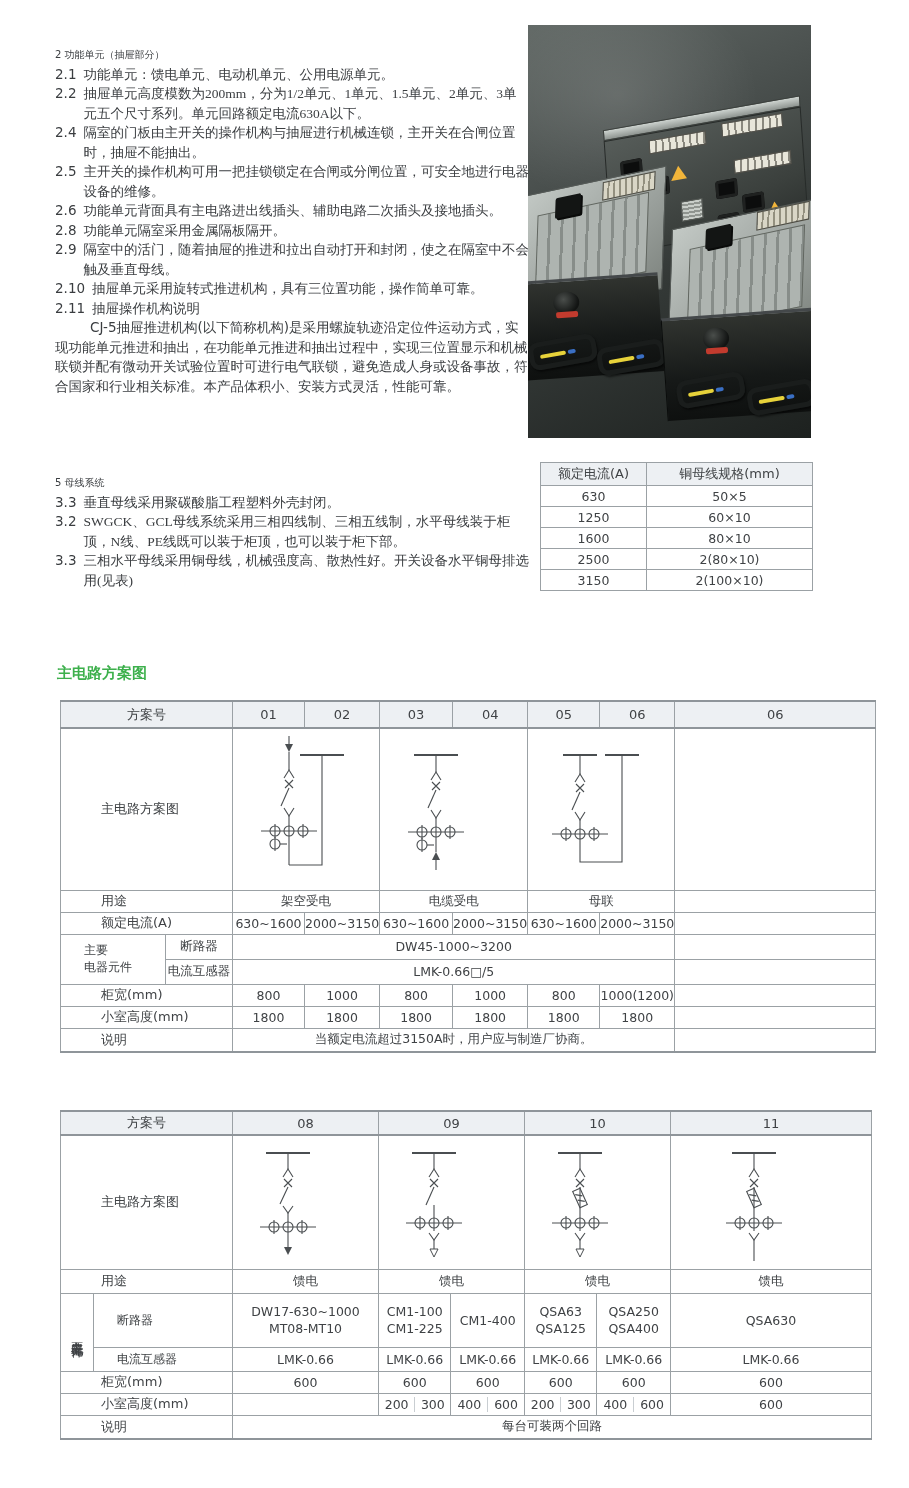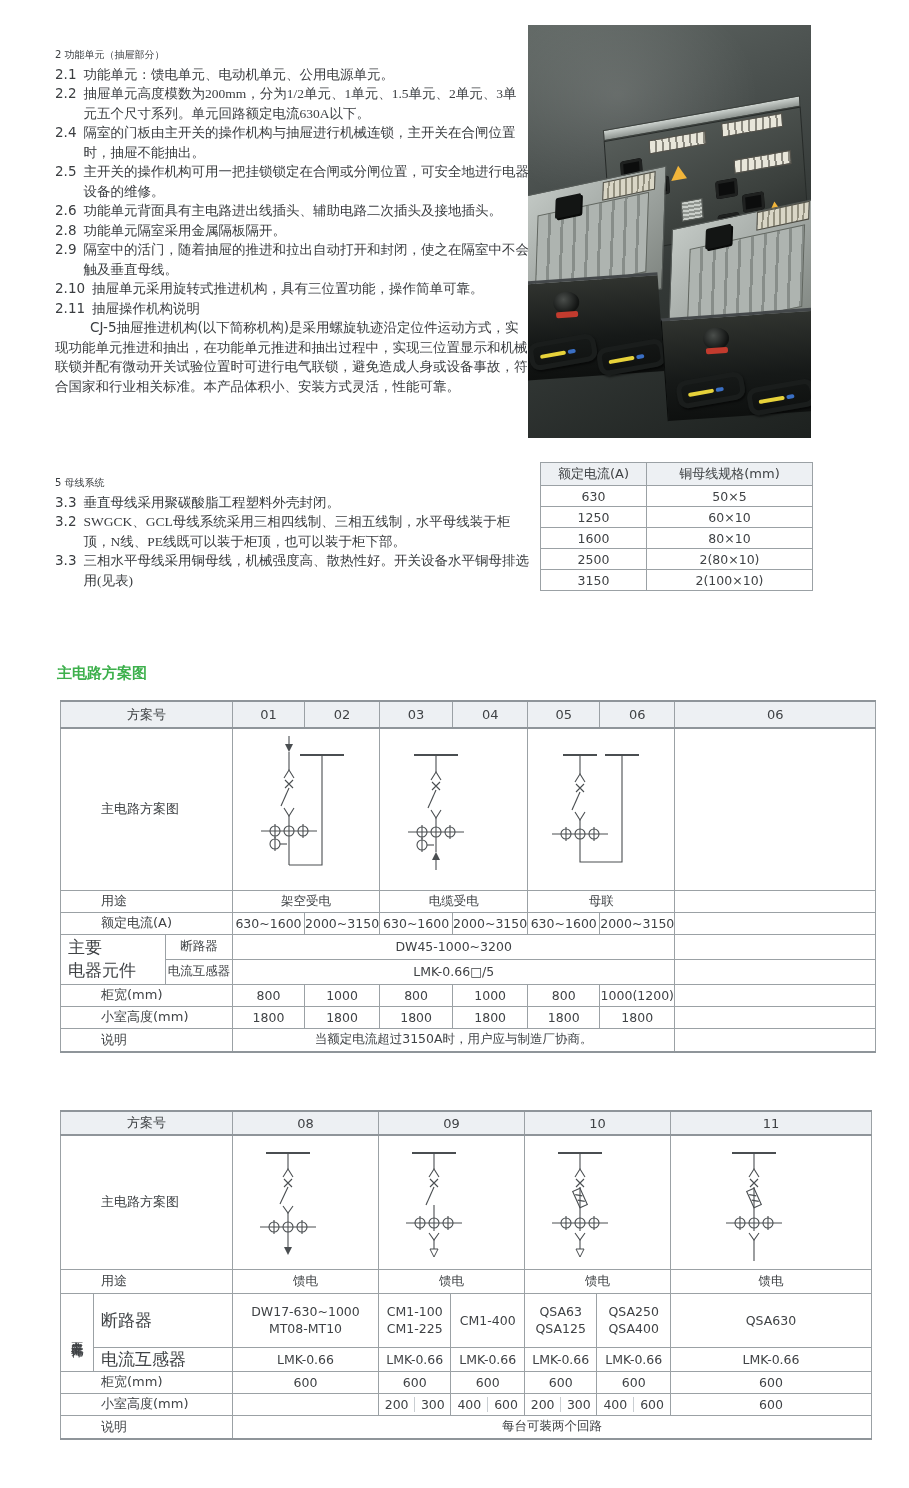--- a/index.html
+++ b/index.html
@@ -45,21 +45,21 @@
   .bus-table{position:absolute;left:540px;top:462px;border-collapse:collapse;table-layout:fixed;}
   .bus-table td{border:1px solid #9ba1a5;height:20px;font-size:12.5px;text-align:center;color:#3f4245;padding:0;}
   .bus-table tr.hdr td{background:#edf0f3;font-size:13px;height:22px;}
 
   
   .scheme-table{position:absolute;left:60px;border-collapse:collapse;table-layout:fixed;background:#fff;color:#3f4245;}
   .scheme-table td{border:1px solid #9ba1a5;text-align:center;vertical-align:middle;font-size:12.5px;padding:0;overflow:hidden;}
   .scheme-table{border-top:2px solid #8f959a;border-bottom:2px solid #8f959a;}
   .scheme-table tr.hdr td{background:#edf0f3;font-size:13px;border-bottom:2px solid #8f959a;margin-left:6px;}
   td.lbl{text-align:left;padding-left:40px;font-size:13px;}
-  td.lbl2{text-align:left;padding-left:7px;font-size:17px;}
+  td.lbl2{text-align:left;padding-left:23px;font-size:12px;}
   td.vertc{font-size:12.5px;}
   .vert{writing-mode:vertical-lr;text-orientation:upright;letter-spacing:1px;display:inline-block;line-height:1;}
   .pre{white-space:pre-line;line-height:17px;}
   .split{display:flex;width:100%;height:100%;align-items:center;}
   .split span{flex:1 1 50%;}
   .split span + span{border-left:1px solid #c9ced2;height:100%;display:flex;align-items:center;justify-content:center;}
   .split span:first-child{display:flex;align-items:center;justify-content:center;height:100%;}
   .diag{display:block;margin:0 auto;}
   .diag path,.diag circle,.diag rect{stroke:#4a4e51;stroke-width:1.1;fill:none;}
   .diag path.bus{stroke-width:1.8;}

